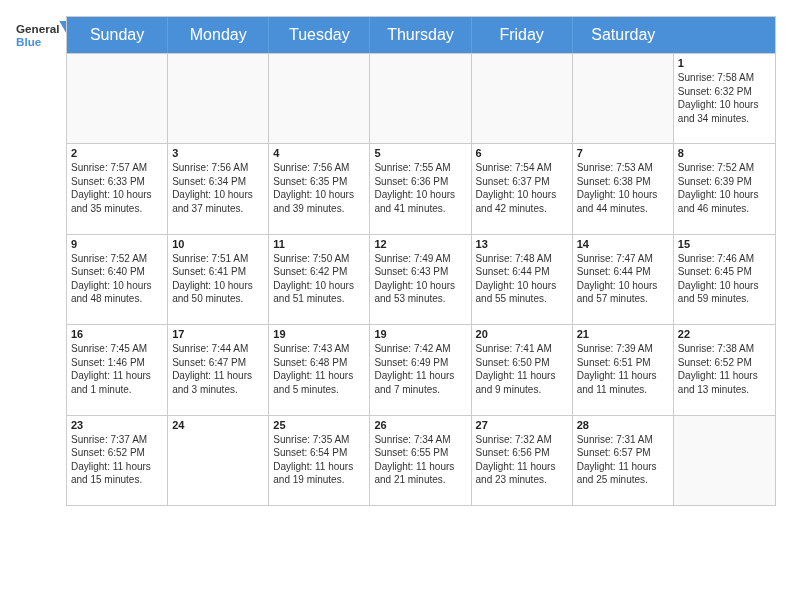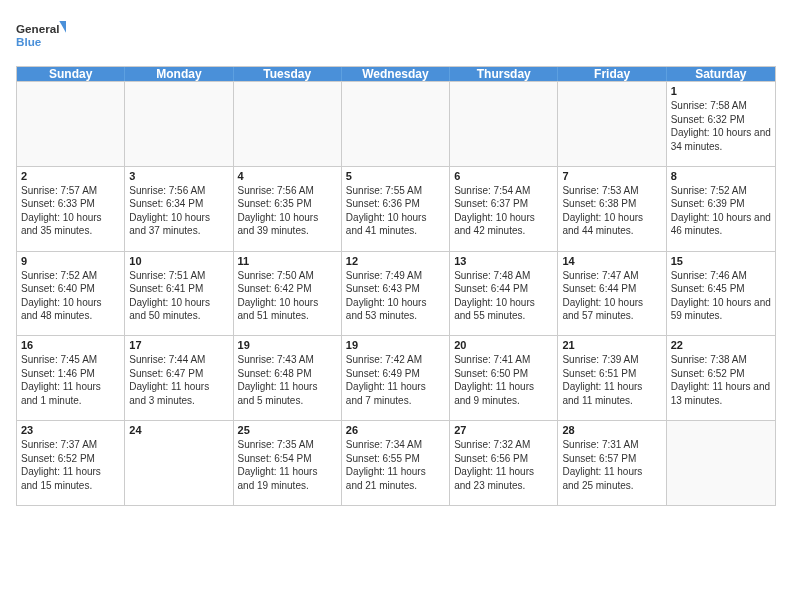--- a/index.html
+++ b/index.html
@@ -8,21 +8,21 @@
       background: #fff;
       width: 792px;
       height: 612px;
       overflow: hidden;
     }
     .page {
       width: 792px;
       height: 522px;
       padding: 16px;
       display: flex;
-      flex-direction: column;
+      flex-direction: row;
     }
     .header {
       display: flex;
       justify-content: space-between;
       align-items: flex-start;
       margin-bottom: 10px;
     }
     .logo {
       display: flex;
       align-items: center;
@@ -46,24 +46,24 @@
       flex-direction: column;
       border: 1px solid #ccc;
     }
     .cal-header {
       display: grid;
       grid-template-columns: repeat(7, 1fr);
       background: #4a90d9;
     }
     .cal-header-cell {
       color: #fff;
-      font-size: 12px;
-      font-weight: bold;
+      font-size: 16px;
+      font-weight: normal;
       text-align: center;
-      padding: 0 2px;
+      padding: 9px 2px;
       border-right: 1px solid #5da0e0;
     }
     .cal-header-cell:last-child { border-right: none; }
     .cal-body {
       flex: 1;
       display: flex;
       flex-direction: column;
     }
     .cal-row {
       display: grid;
@@ -110,21 +110,20 @@
       <div class="month-title"></div>
       <div class="subtitle"></div>
     </div>
   </div>
 
   <div class="calendar">
     <div class="cal-header" id="cal-header-row">
         <div class="cal-header-cell">Sunday</div>
         <div class="cal-header-cell">Monday</div>
         <div class="cal-header-cell">Tuesday</div>
-        <div class="cal-header-cell">Wednesday</div>
         <div class="cal-header-cell">Thursday</div>
         <div class="cal-header-cell">Friday</div>
         <div class="cal-header-cell">Saturday</div>
       </div>
     <div class="cal-body" id="cal-body">
         <div class="cal-row">
           <div class="cal-cell empty"></div>
           <div class="cal-cell empty"></div>
           <div class="cal-cell empty"></div>
           <div class="cal-cell empty"></div>

